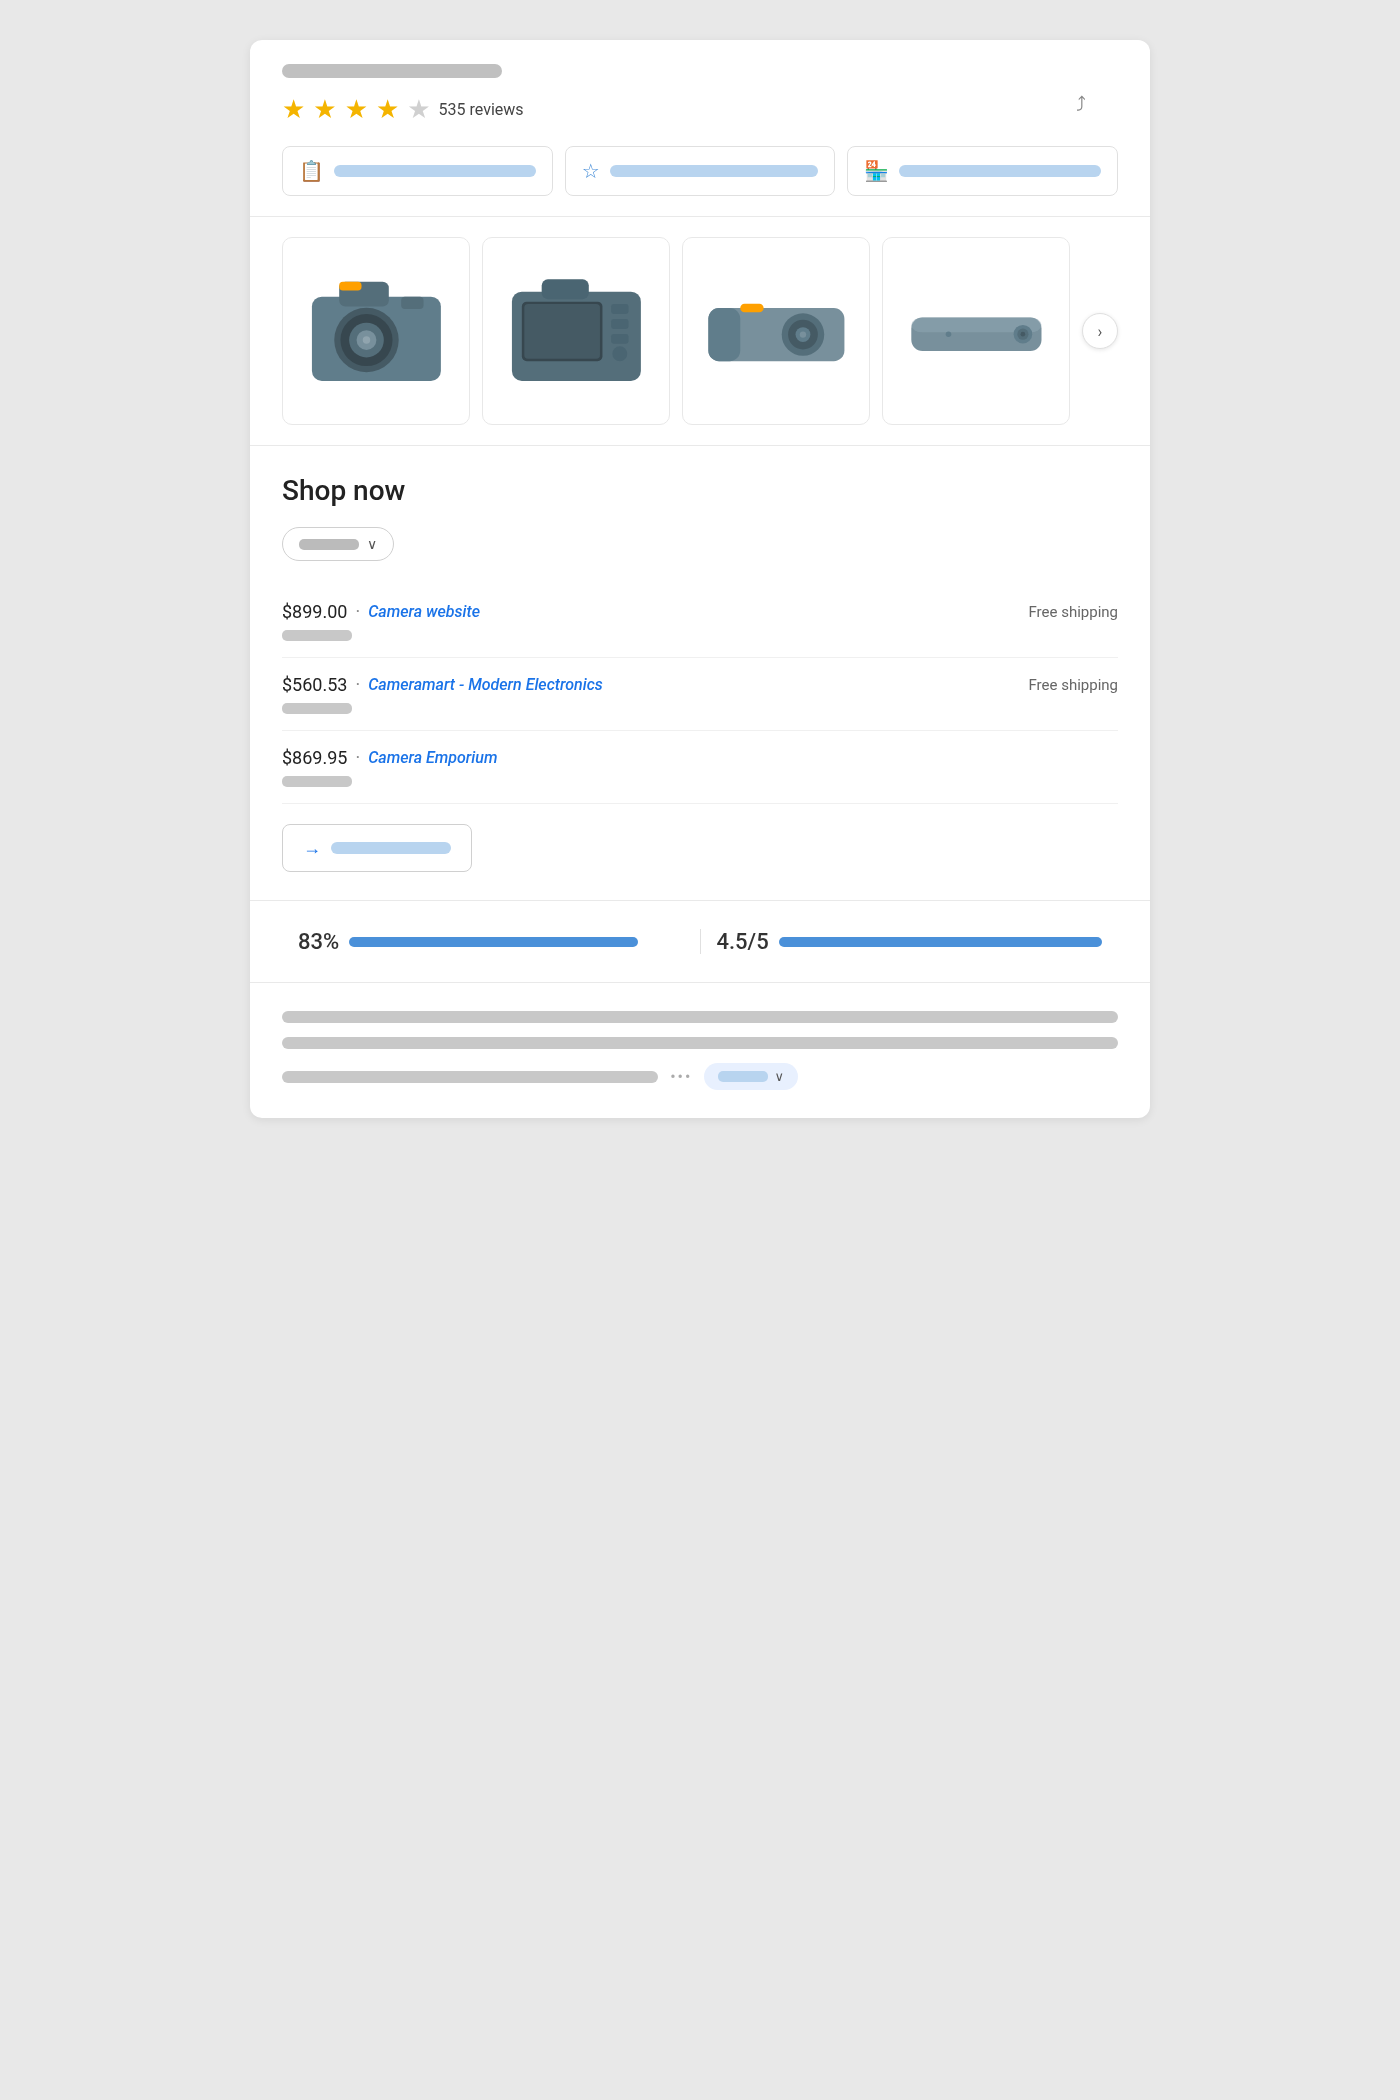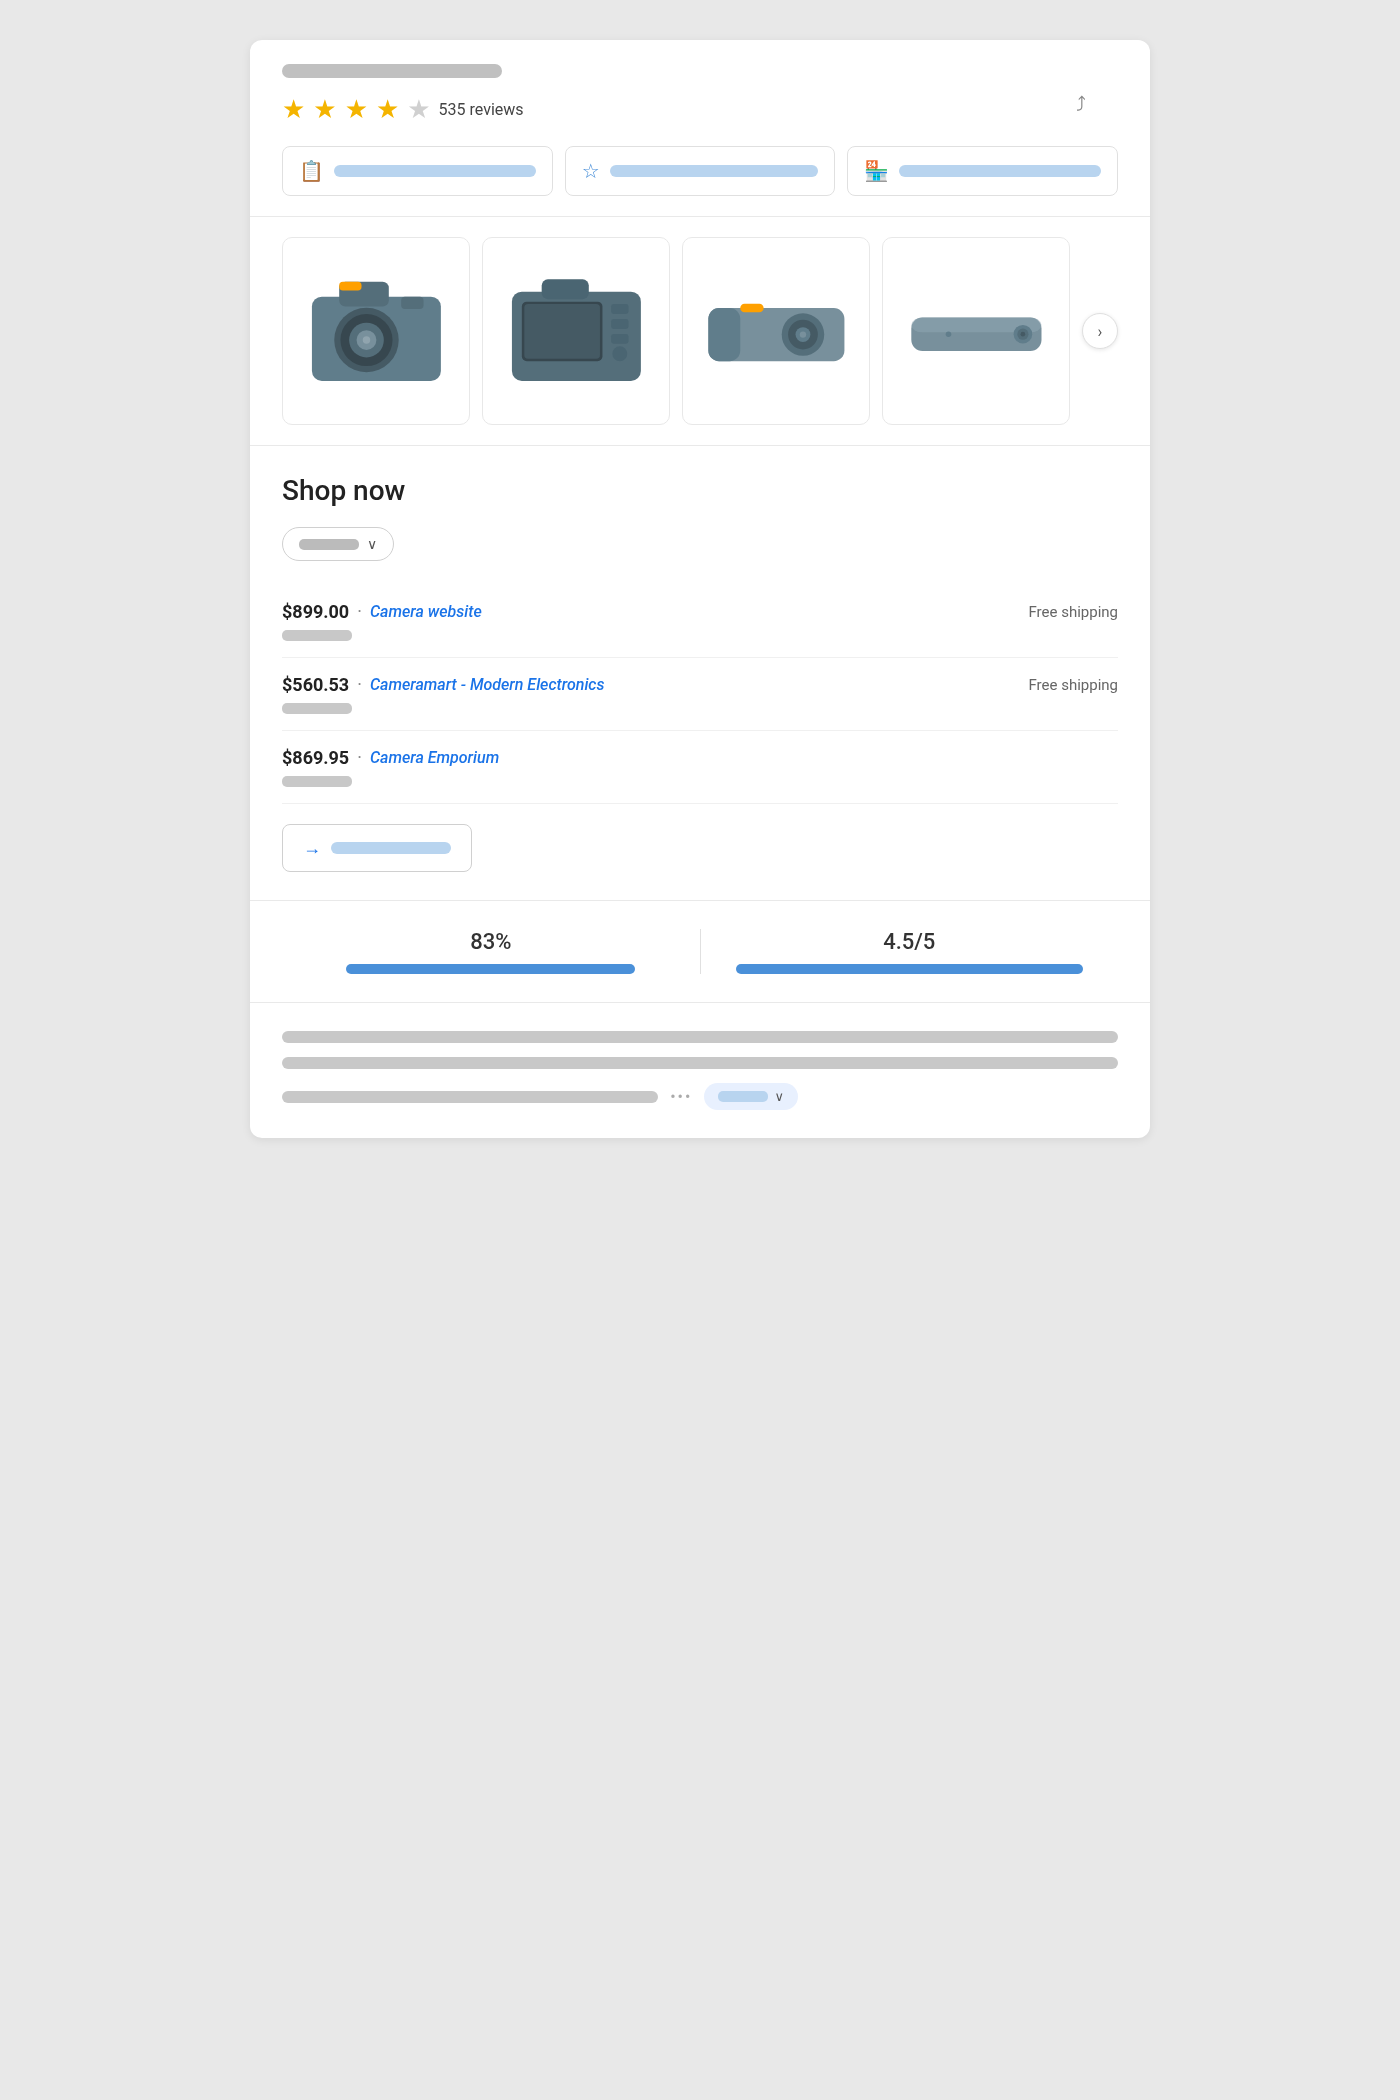--- a/index.html
+++ b/index.html
@@ -166,21 +166,21 @@
       align-items: center;
       justify-content: space-between;
     }
     .listing-left {
       display: flex;
       align-items: center;
       gap: 8px;
     }
     .listing-price {
       font-size: 18px;
-      font-weight: 700;
+      font-weight: 400;
       color: #222;
     }
     .dot { color: #888; font-size: 18px; }
     .listing-store {
       font-size: 16px;
       color: #1a73e8;
       text-decoration: none;
       font-weight: 500;
       font-style: italic;
     }
@@ -221,21 +221,21 @@
       padding: 28px 32px;
       border-bottom: 1px solid #e9e9e9;
     }
     .stats-row {
       display: flex;
       align-items: center;
     }
     .stat-item {
       flex: 1;
       display: flex;
-      flex-direction: column;
+      flex-direction: row;
       align-items: center;
       gap: 10px;
       padding: 0 16px;
       border-right: 1px solid #e0e0e0;
     }
     .stat-item:last-child { border-right: none; }
     .stat-value {
       font-size: 22px;
       font-weight: 500;
       color: #333;

